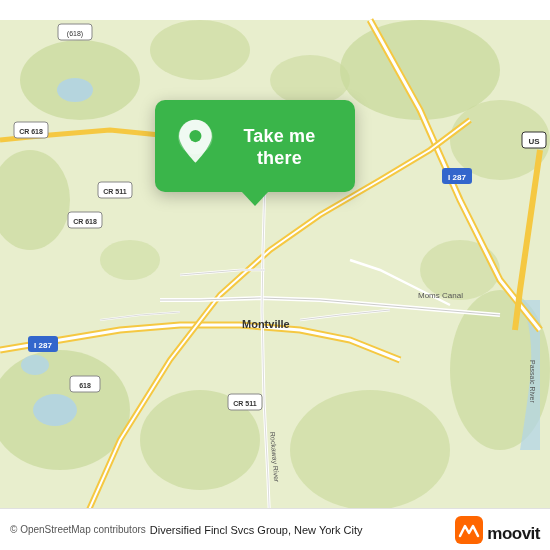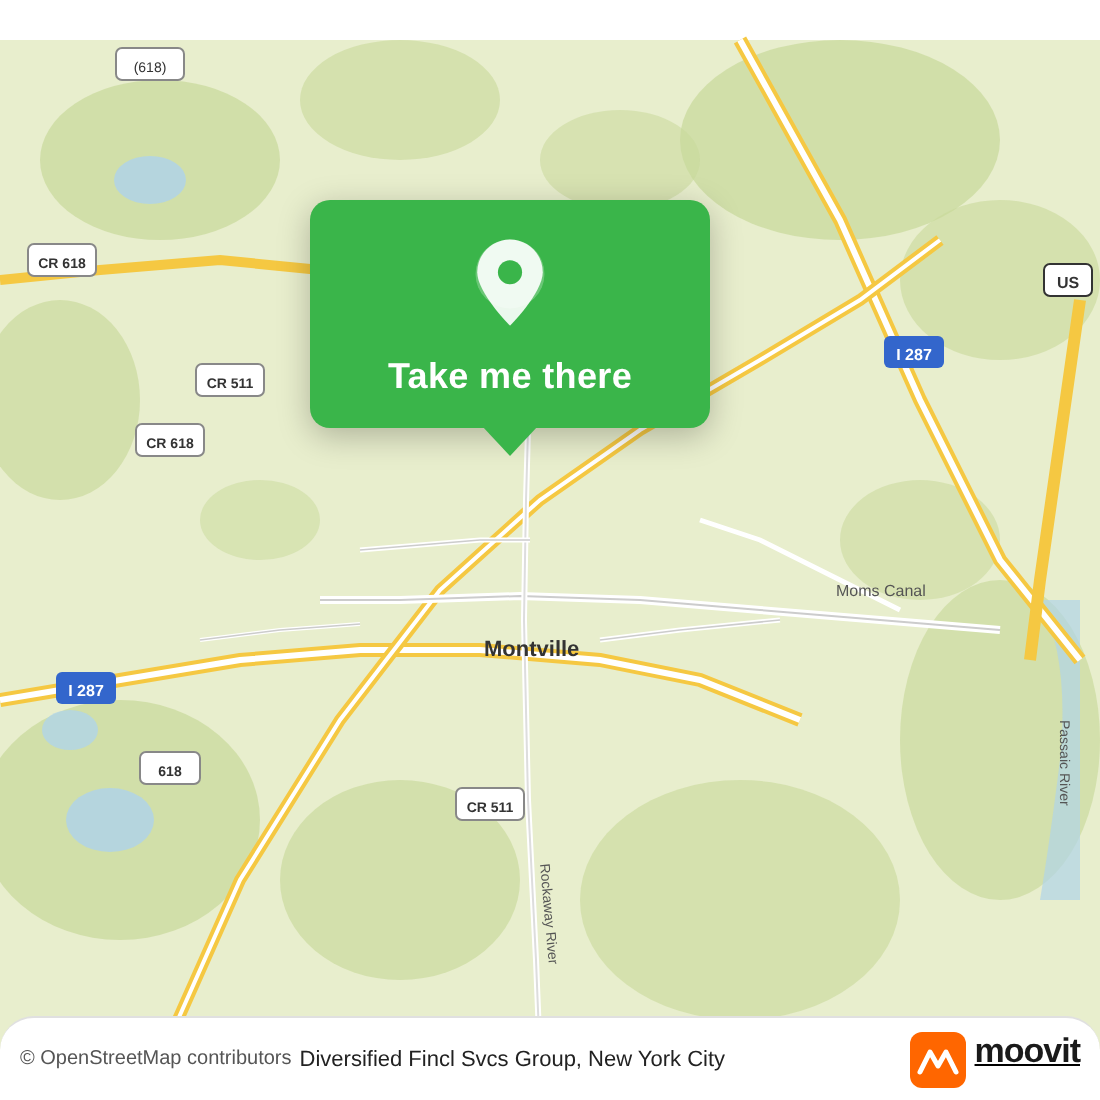--- a/index.html
+++ b/index.html
@@ -30,21 +30,21 @@
 
     
     #popup-card {
       position: absolute;
       top: 100px;
       left: 155px;
       width: 200px;
       background: #3ab54a;
       border-radius: 10px;
       display: flex;
-      flex-direction: column;
+      flex-direction: row;
       align-items: center;
       padding: 18px 16px 14px 16px;
       box-shadow: 0 4px 16px rgba(0,0,0,0.25);
       z-index: 10;
     }
 
     #popup-card::after {
       content: '';
       position: absolute;
       bottom: -14px;
@@ -82,33 +82,31 @@
       left: 0;
       width: 100%;
       height: 42px;
       background: #fff;
       display: flex;
       align-items: center;
       justify-content: space-between;
       padding: 0 10px;
       z-index: 20;
       border-top: 1px solid #e0e0e0;
-      border-radius: 17px;
     }
 
     #attribution {
       font-size: 10px;
       color: #555;
     }
 
     #moovit-logo {
       display: flex;
-      align-items: flex-start;
+      align-items: flex-end;
       gap: 4px;
-      text-decoration: underline;
     }
 
     #moovit-logo-icon {
       width: 28px;
       height: 28px;
     }
 
     #moovit-text {
       font-size: 17px;
       font-weight: bold;

